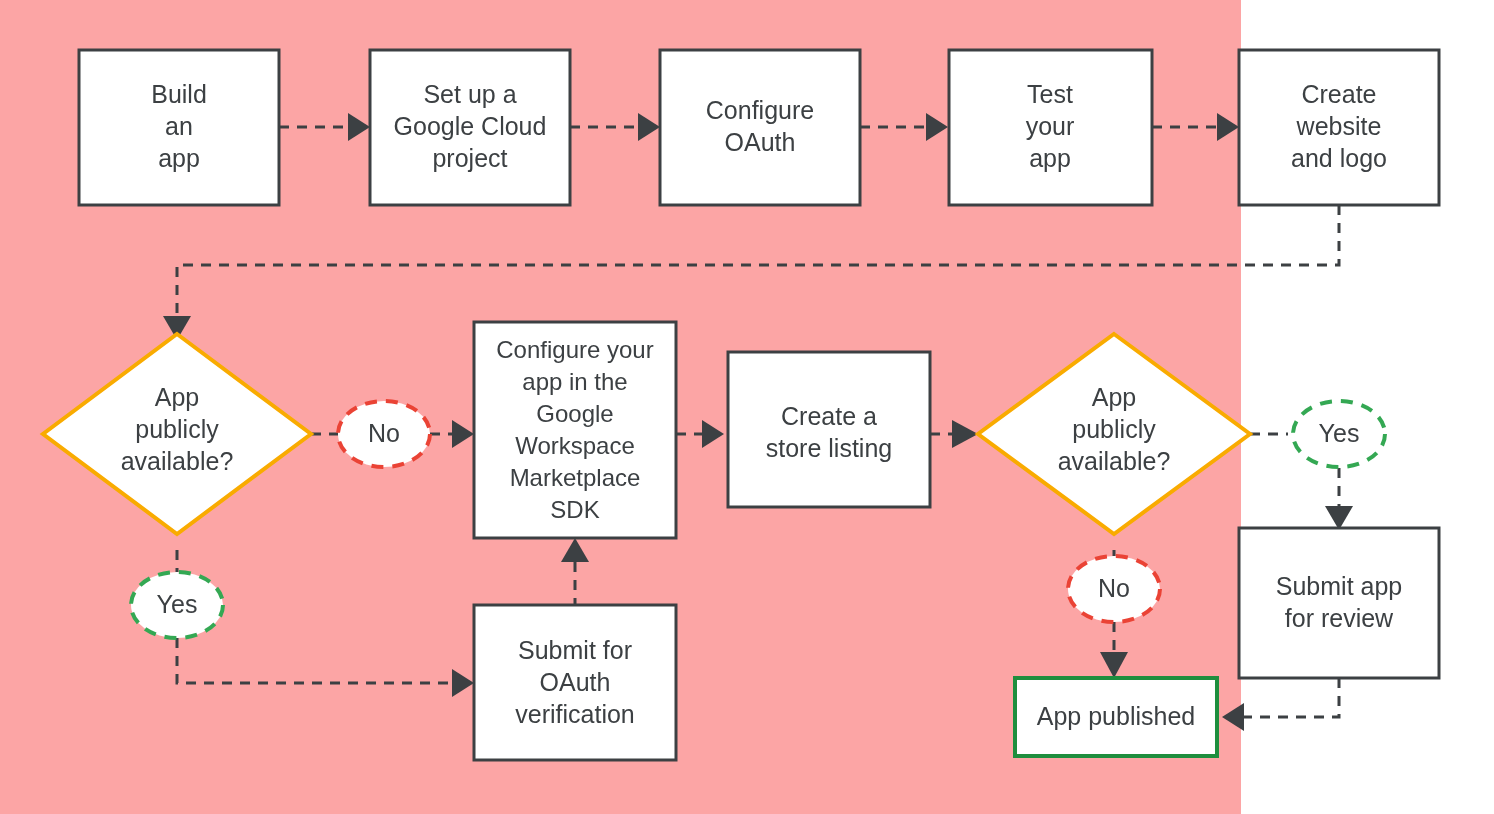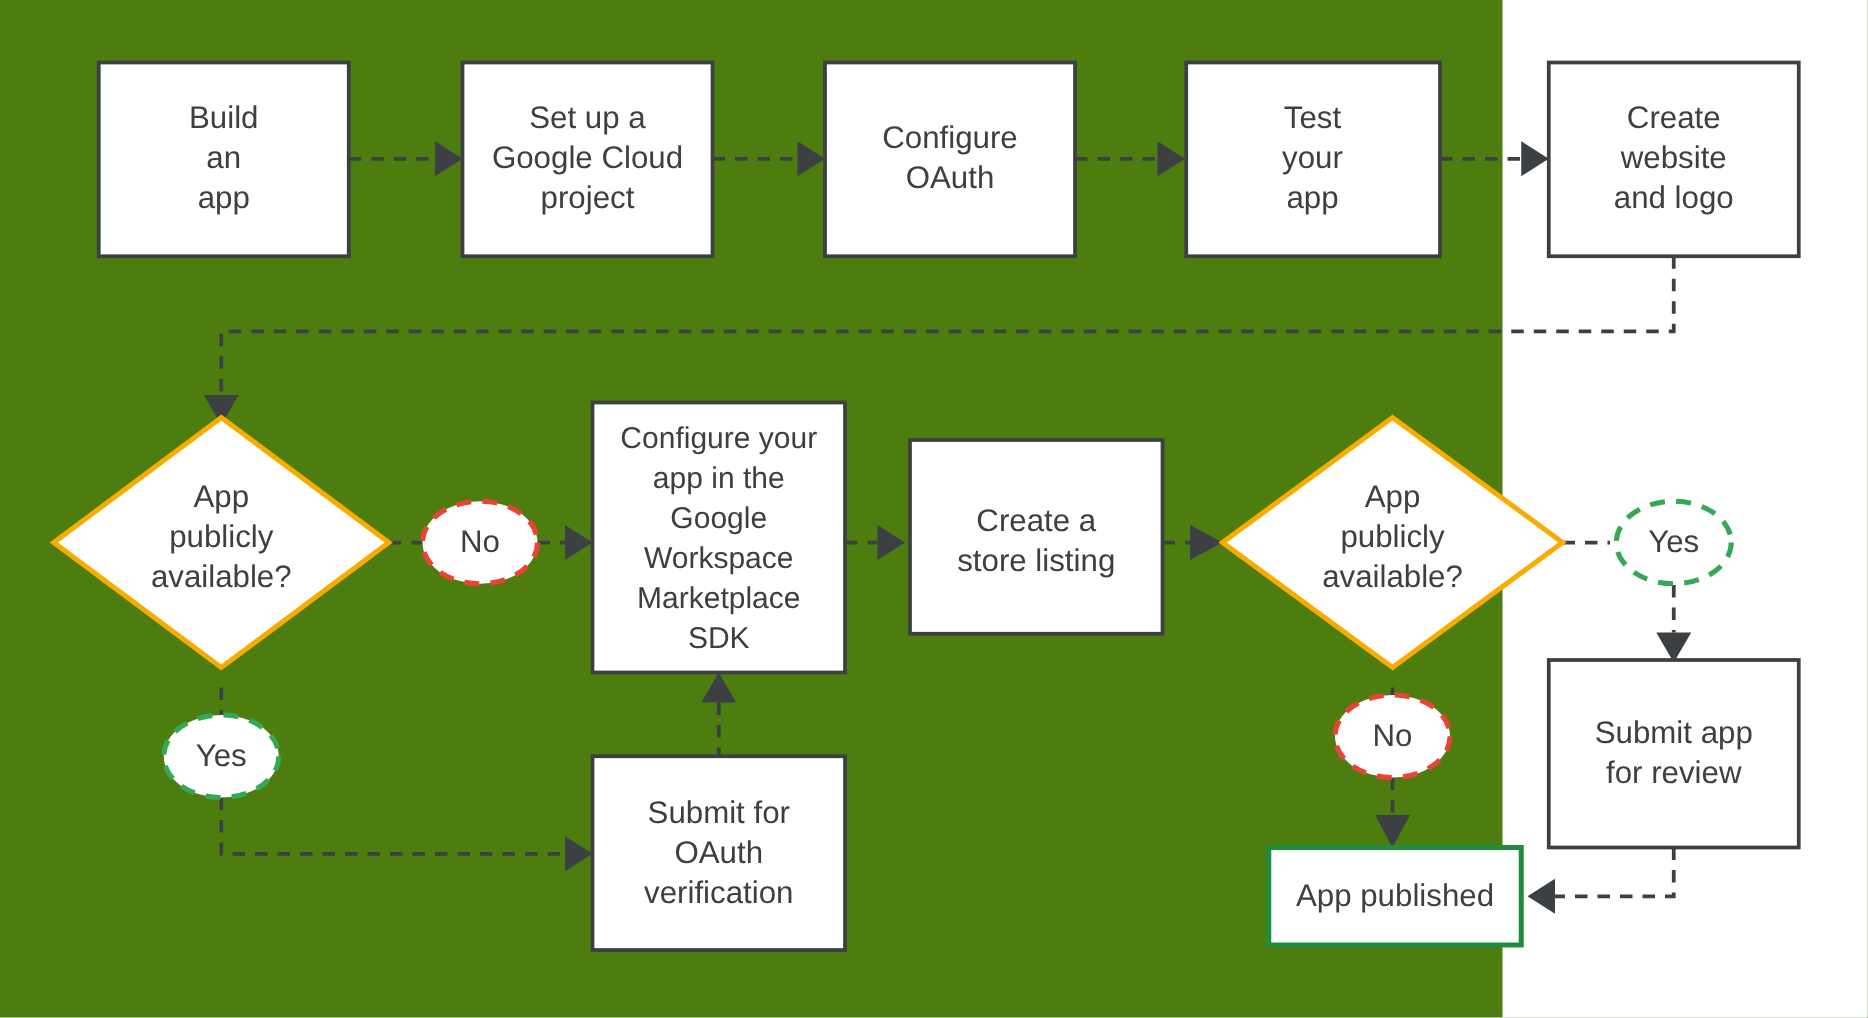--- a/index.html
+++ b/index.html
@@ -10,21 +10,22 @@
   body {
     width: 1494px;
     height: 814px;
     font-family: "Liberation Sans", sans-serif;
     overflow: hidden;
   }
   #flowchart-root {
     position: relative;
     width: 1202px;
     height: 814px;
-    background: #4d7c0f;
+    background: #fca5a5;
+    padding-left: 39px;
   }
   svg#flow-svg {
     position: absolute;
     top: 0;
     left: 0;
     width: 1494px;
     height: 814px;
     display: block;
   }
   .node-rect {

